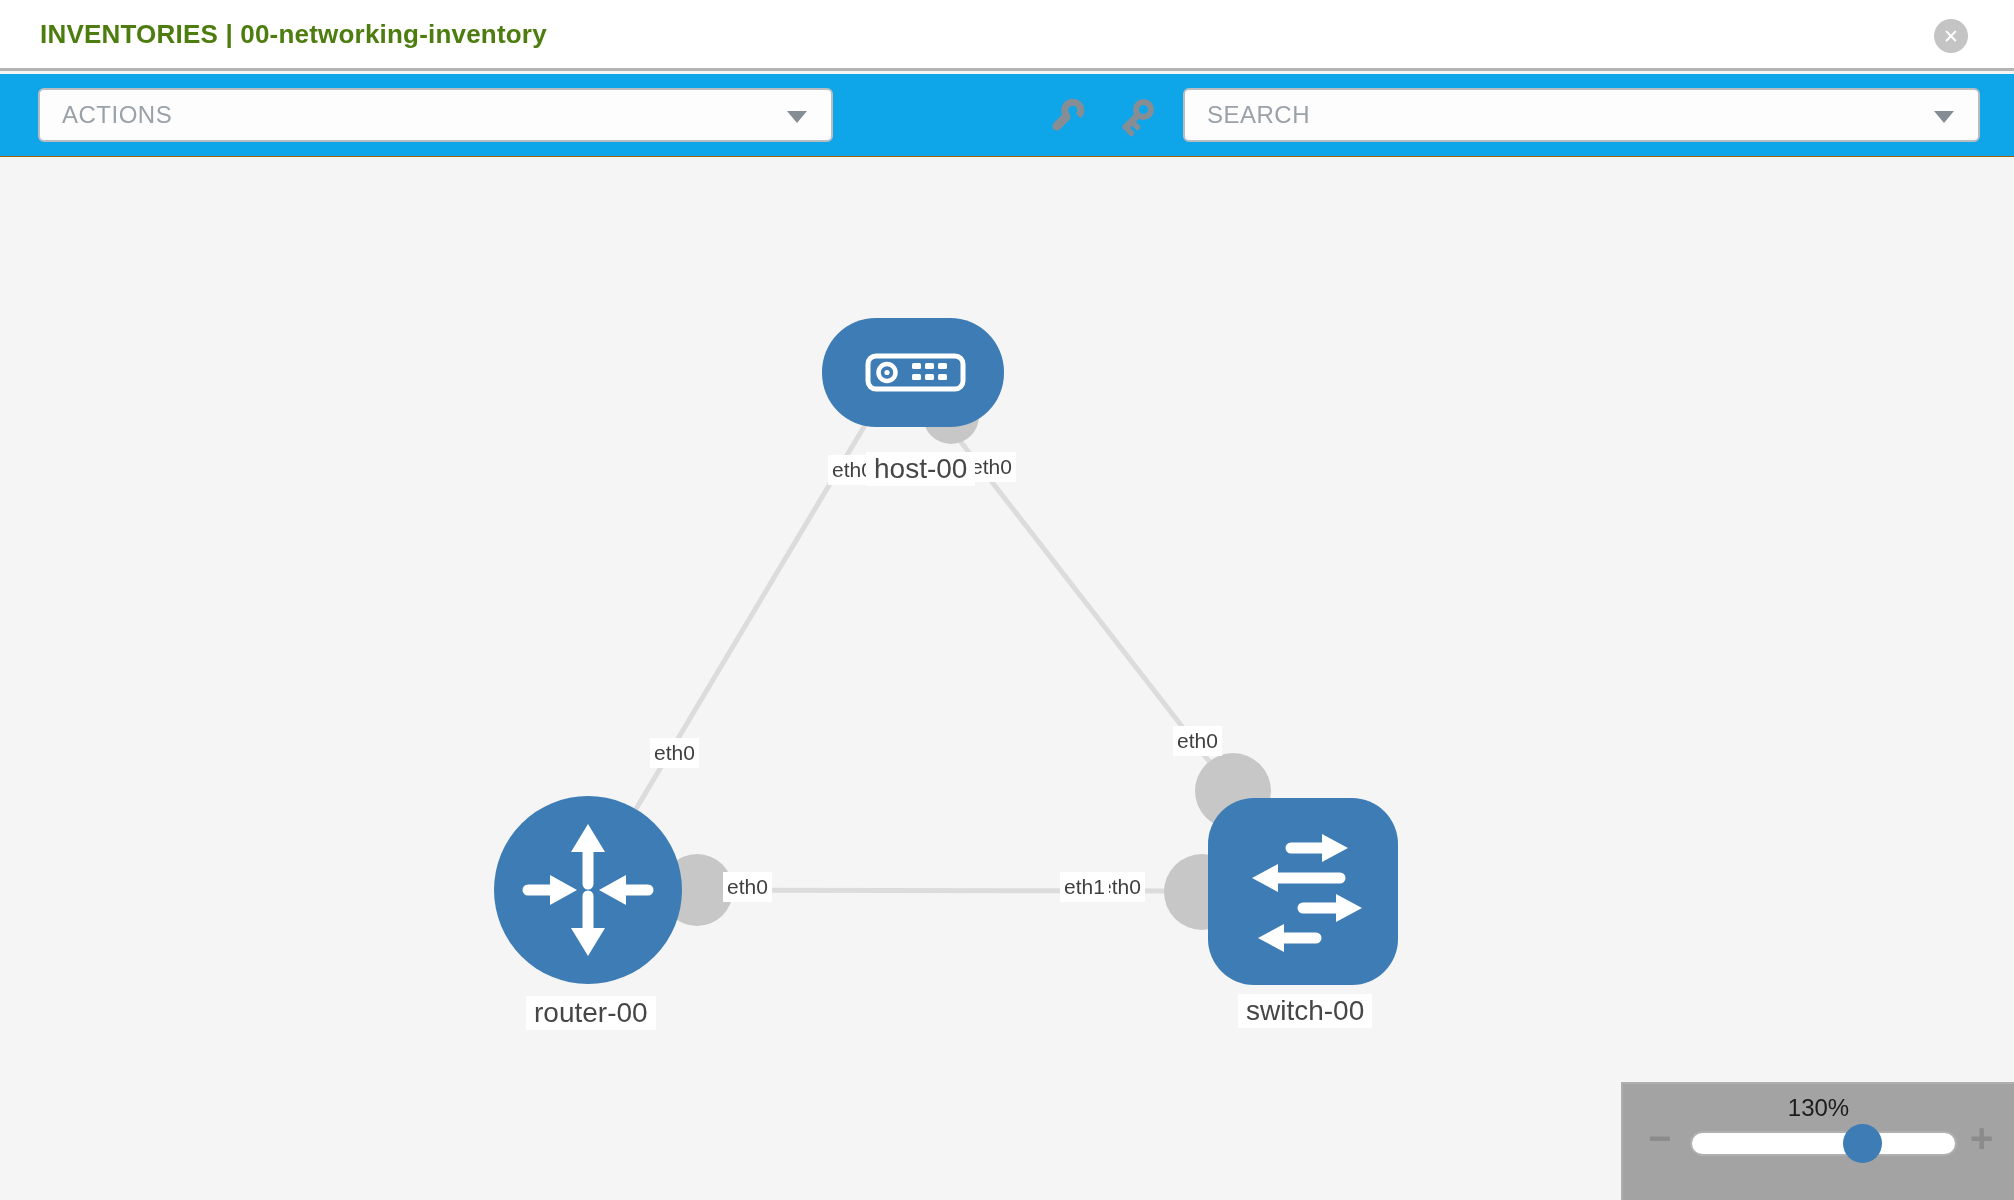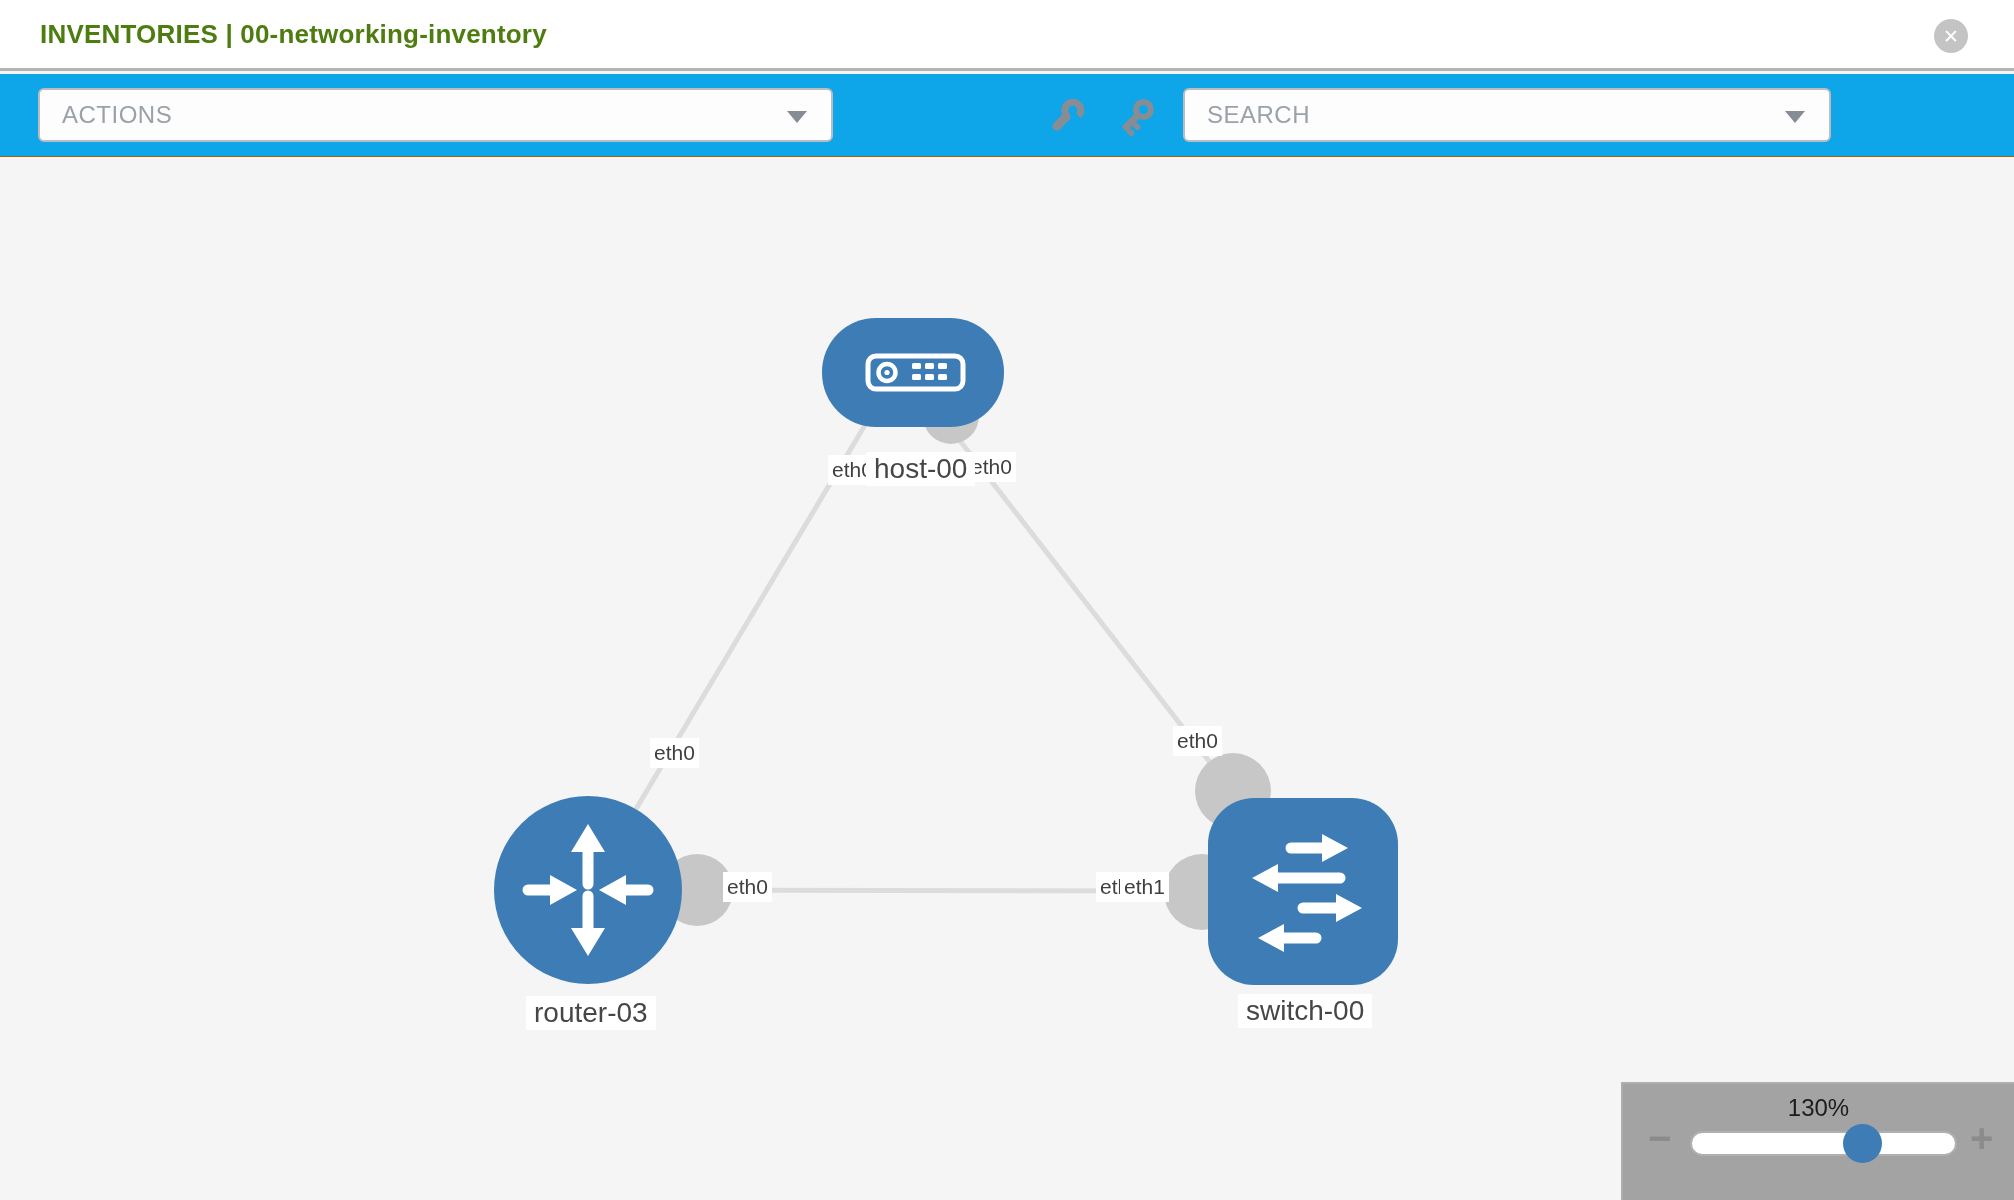--- a/index.html
+++ b/index.html
@@ -38,21 +38,21 @@
   .dropdown .ph {
     margin-left: 22px; font-size: 24px; color: #9aa1a8; letter-spacing: 0.5px;
   }
   .dropdown .caret {
     position: absolute; right: 24px; top: 21px;
     width: 0; height: 0;
     border-left: 10px solid transparent; border-right: 10px solid transparent;
     border-top: 12px solid #858c94;
   }
   .dd-actions { left: 38px; width: 795px; }
-  .dd-search  { left: 1183px; width: 648px; align-items: center; }
+  .dd-search  { left: 1183px; width: 797px; align-items: center; }
 
   .tool-btn { position: absolute; top: 22px; width: 44px; height: 44px; cursor: pointer; }
   .tool-wrench { left: 1043px; }
   .tool-key    { left: 1113px; }
 
   
   .chip {
     position: absolute; background: #ffffff; color: #3f3f3f;
     font-size: 21px; line-height: 1.25; padding: 2px 4px; z-index: 3;
     white-space: nowrap;
@@ -151,24 +151,24 @@
     </g>
   </svg>
 
   <div class="chip" style="left:828px; top:455px;">eth0</div>
   <div class="chip" style="left:967px; top:452px;">eth0</div>
   <div class="chip" style="left:650px; top:738px;">eth0</div>
   <div class="chip" style="left:1173px; top:726px;">eth0</div>
   <div class="chip" style="left:723px; top:872px;">eth0</div>
 
   <div class="chip" style="left:1096px; top:872px;">eth0</div>
-  <div class="chip" style="left:1120px; top:872px;">eth1</div>
+  <div class="chip" style="left:1060px; top:872px;">eth1</div>
 
   <div class="node-label" style="left:866px; top:440px;margin-top:12px;">host-00</div>
-  <div class="node-label" style="left:526px; top:996px;">router-03</div>
+  <div class="node-label" style="left:526px; top:996px;">router-00</div>
   <div class="node-label" style="left:1238px; top:994px;">switch-00</div>
 
   <div class="header">
     <div class="header-title">INVENTORIES | 00-networking-inventory</div>
     <div class="close-btn">✕</div>
   </div>
 
   <div class="toolbar">
     <div class="dropdown dd-actions">
       <span class="ph">ACTIONS</span>

